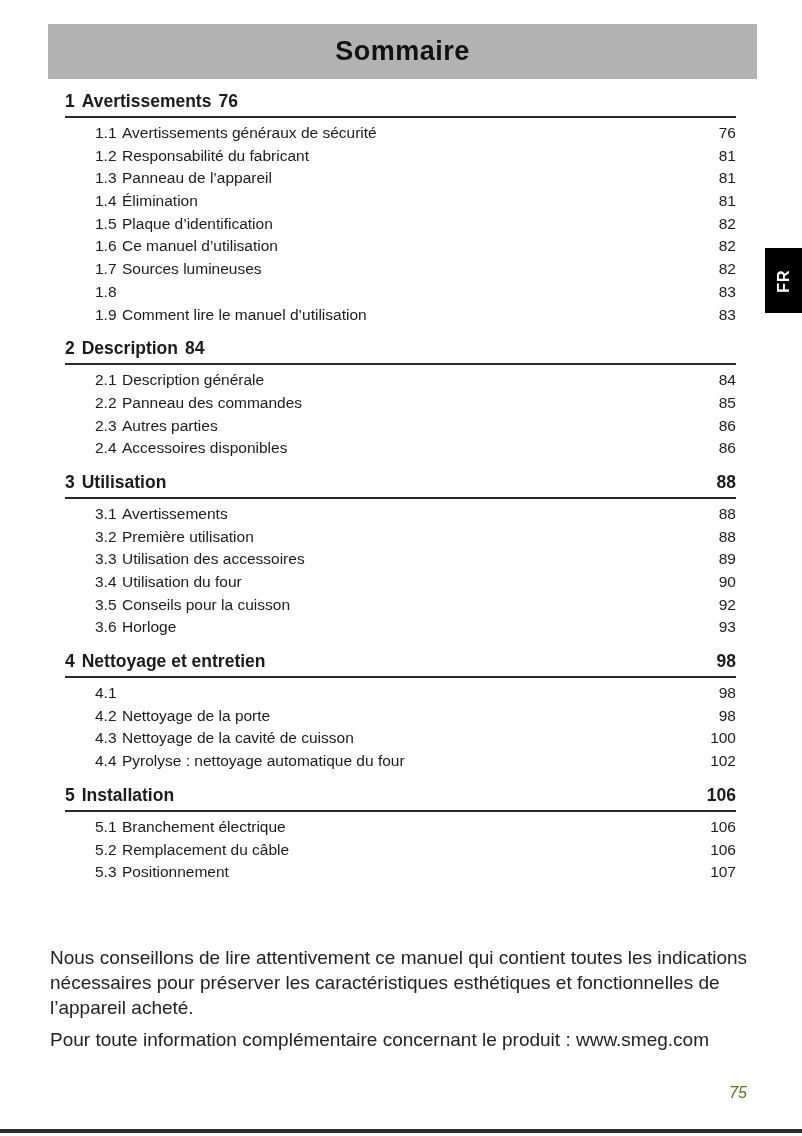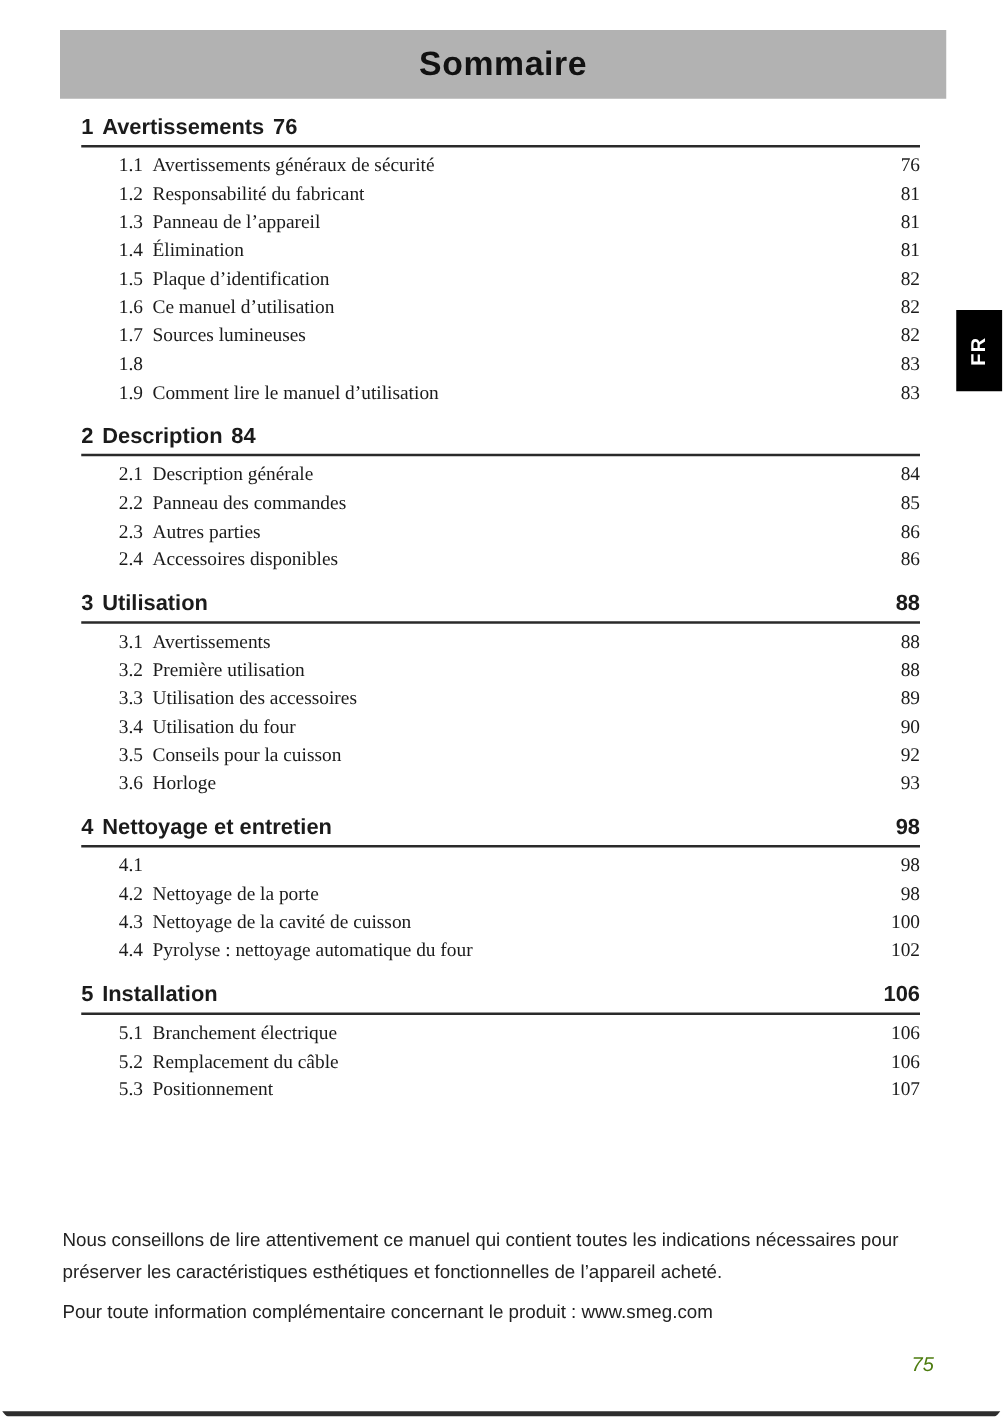--- a/index.html
+++ b/index.html
@@ -1,21 +1,21 @@
 <!DOCTYPE html>
 <html style="--band: #b2b2b2; --tab: #000000; --ink: #1b1b1b; --rule: #2a2a2a;"><head>
 <meta charset="utf-8">
 <style>
   :root{
     --band:#b2b2b2; --ink:#1b1b1b; --rule:#2a2a2a; --tab:#000000; --paper:#ffffff;
   }
   html,body{margin:0;padding:0;background:#fff;}
   .page{
     position:relative; width:802px; height:1136px; background:var(--paper);
-    font-family:"Liberation Sans", sans-serif; color:var(--ink); overflow:hidden;border-radius:14px;
+    font-family:"Liberation Sans", sans-serif; color:var(--ink); overflow:hidden;
   }
   .title-band{
     position:absolute; left:48px; top:24px; width:709px; height:55px;
     background:var(--band); display:flex; align-items:center; justify-content:center;
   }
   .title-band .title{ font-size:27px; font-weight:bold; letter-spacing:0.5px; color:#111; }
 
   .lang-tab{
     position:absolute; left:765px; top:248px; width:37px; height:65px;
     background:var(--tab); display:flex; align-items:center; justify-content:center;
@@ -32,29 +32,29 @@
     margin-top:10px;
   }
   .toc-heading:first-child{ margin-top:0; }
   .h-num{ margin-right:7px; }
   .h-page-inline{ margin-left:7px; }
   .h-spacer{ flex:1; }
 
   .toc-rows{ padding:4px 0 2px 0; }
   .toc-row{
     display:flex; align-items:center; font-size:15.5px;
-    height:22.7px; line-height:22.7px; padding-left:30px;font-family:Liberation Serif, serif;
+    height:22.7px; line-height:22.7px; padding-left:30px;
   }
   .r-num{ width:27px; flex:none; }
   .r-spacer{ flex:1; }
   .r-page{ flex:none; }
 
   .footer-text{
-    position:absolute; left:50px; top:980px; width:700px;
-    font-size:15px; line-height:25px; color:#222;
+    position:absolute; left:50px; top:945px; width:700px;
+    font-size:19px; line-height:25px; color:#222;
   }
   .footer-text p{ margin:0; }
   .footer-text p + p{ margin-top:7px; }
 
   .page-number{
     position:absolute; right:55px; top:1084px; font-size:16px; font-style:italic; color:#4d7c0f;
   }
   .bottom-rule{
     position:absolute; left:0; top:1129px; width:802px; height:4px; background:#2d2d2d;
   }

